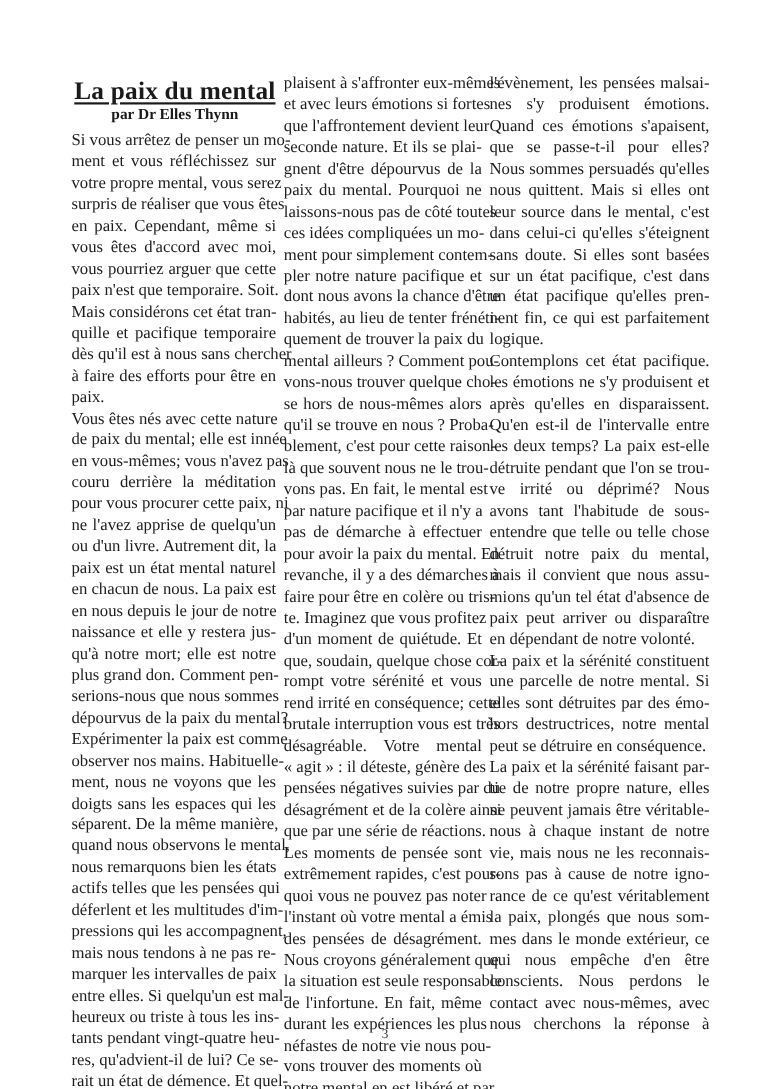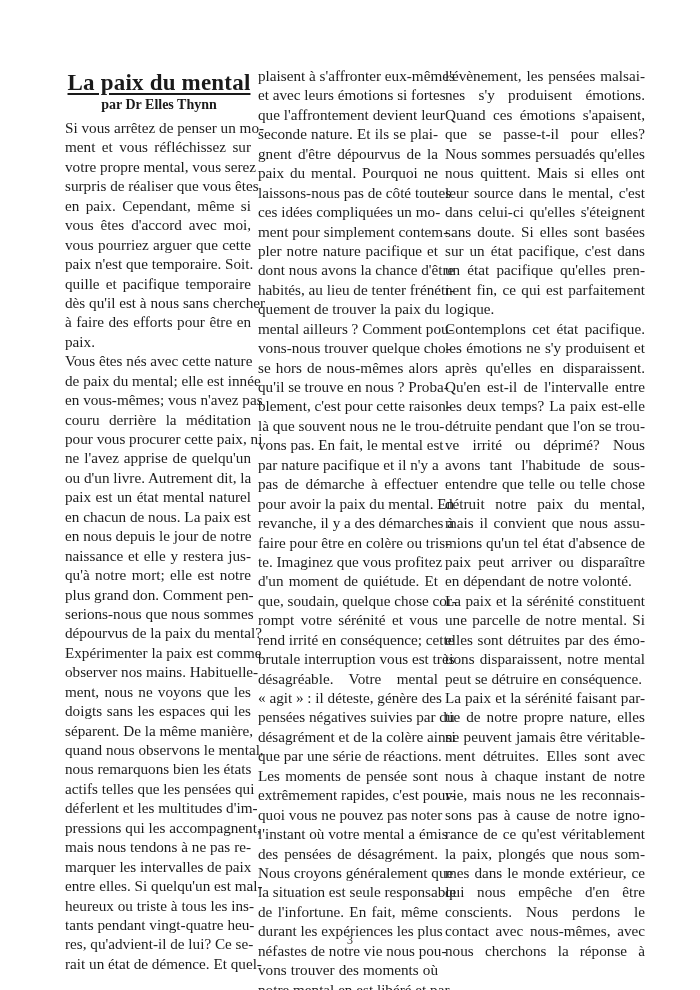--- a/index.html
+++ b/index.html
@@ -90,20 +90,21 @@
 
   <div class="col col-left">
       <span class="line">Si vous arrêtez de penser un mo-</span>
       <span class="line">ment et vous réfléchissez sur</span>
       <span class="line">votre propre mental, vous serez</span>
       <span class="line">surpris de réaliser que vous êtes</span>
       <span class="line">en paix. Cependant, même si</span>
       <span class="line">vous êtes d'accord avec moi,</span>
       <span class="line">vous pourriez arguer que cette</span>
       <span class="line">paix n'est que temporaire. Soit.</span>
+      <span class="line">Mais considérons cet état tran-</span>
       <span class="line">quille et pacifique temporaire</span>
       <span class="line">dès qu'il est à nous sans chercher</span>
       <span class="line">à faire des efforts pour être en</span>
       <span class="line last">paix.</span>
       <span class="line">Vous êtes nés avec cette nature</span>
       <span class="line">de paix du mental; elle est innée</span>
       <span class="line">en vous-mêmes; vous n'avez pas</span>
       <span class="line">couru derrière la méditation</span>
       <span class="line">pour vous procurer cette paix, ni</span>
       <span class="line">ne l'avez apprise de quelqu'un</span>
@@ -208,26 +209,25 @@
       <span class="line">avons tant l'habitude de sous-</span>
       <span class="line">entendre que telle ou telle chose</span>
       <span class="line">détruit notre paix du mental,</span>
       <span class="line">mais il convient que nous assu-</span>
       <span class="line">mions qu'un tel état d'absence de</span>
       <span class="line">paix peut arriver ou disparaître</span>
       <span class="line last">en dépendant de notre volonté.</span>
       <span class="line">La paix et la sérénité constituent</span>
       <span class="line">une parcelle de notre mental. Si</span>
       <span class="line">elles sont détruites par des émo-</span>
-      <span class="line">tions disparaissent, notre mental</span>
+      <span class="line">hors destructrices, notre mental</span>
       <span class="line last">peut se détruire en conséquence.</span>
       <span class="line">La paix et la sérénité faisant par-</span>
       <span class="line">tie de notre propre nature, elles</span>
       <span class="line">ne peuvent jamais être véritable-</span>
-      <span class="line">ment détruites. Elles sont avec</span>
       <span class="line">nous à chaque instant de notre</span>
       <span class="line">vie, mais nous ne les reconnais-</span>
       <span class="line">sons pas à cause de notre igno-</span>
       <span class="line">rance de ce qu'est véritablement</span>
       <span class="line">la paix, plongés que nous som-</span>
       <span class="line">mes dans le monde extérieur, ce</span>
       <span class="line">qui nous empêche d'en être</span>
       <span class="line">conscients. Nous perdons le</span>
       <span class="line">contact avec nous-mêmes, avec</span>
       <span class="line">nous cherchons la réponse à</span>

